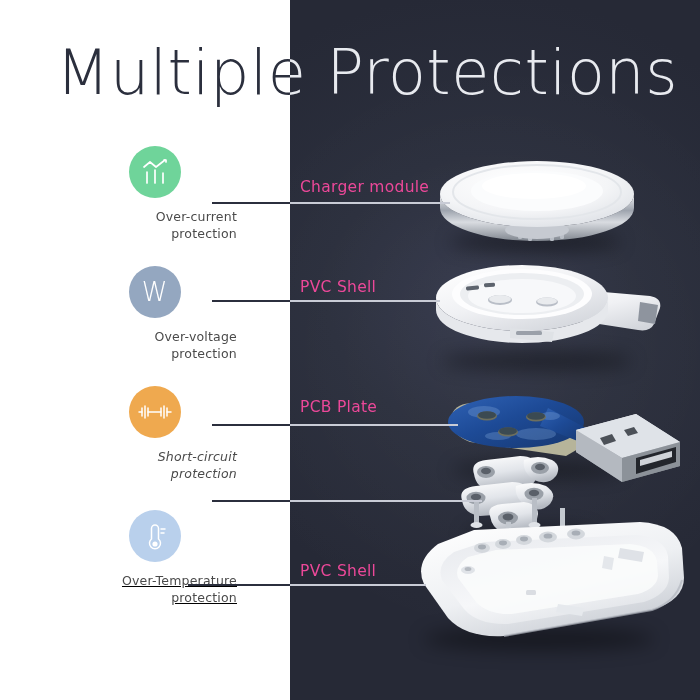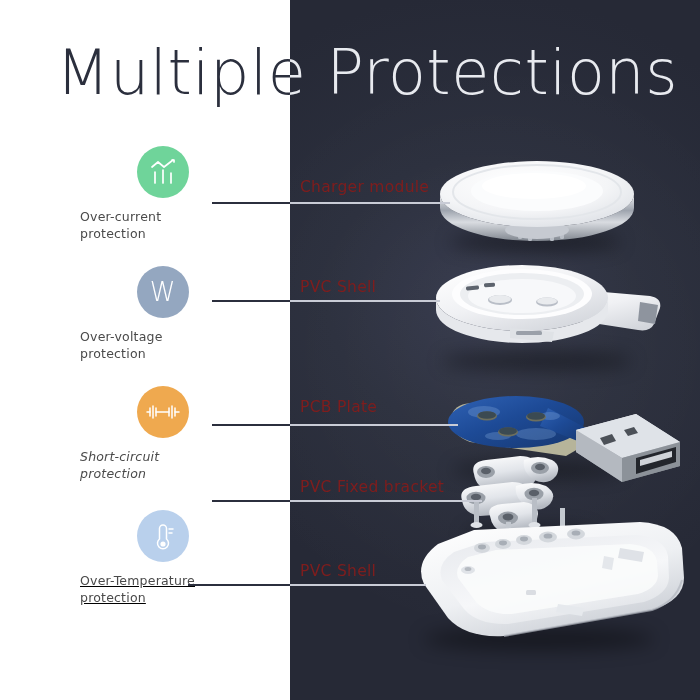--- a/index.html
+++ b/index.html
@@ -60,23 +60,23 @@
   }
   .title-dark { color: #2b2f3d; }
   .title-light {
     color: #e8eaef;
     clip-path: inset(0 0 0 234px);
   }
 
   
   .feature {
     position: absolute;
-    left: 68px;
+    left: 60px;
     width: 165px;
-    text-align: left;
+    text-align: right;
   }
   .feature-icon {
     width: 52px;
     height: 52px;
     border-radius: 50%;
     margin: 0 auto 10px auto;
     display: flex;
     align-items: center;
     justify-content: center;
     position: relative;
@@ -108,21 +108,21 @@
   .conn-left {
     background: #2b2f3d;
   }
   .conn-right {
     background: #c9ccd6;
   }
 
   
   .callout {
     position: absolute;
-    color: #7f1d1d;
+    color: #ec4899;
     font-size: 15.5px;
     font-family: "DejaVu Sans", sans-serif;
     font-weight: 400;
     letter-spacing: 0.3px;
     white-space: nowrap;
     z-index: 7;
   }
 
   
   .product { position: absolute; z-index: 4; }
@@ -410,16 +410,15 @@
 
   <div class="conn conn-left" style="left:200px; top:500px; width:78px;"></div>
   <div class="conn conn-right" style="left:278px; top:500px; width:192px;"></div>
 
   <div class="conn conn-left" style="left:176px; top:584px; width:102px;"></div>
   <div class="conn conn-right" style="left:278px; top:584px; width:136px;"></div>
 
   <div class="callout" style="left:288px; top:178px;">Charger module</div>
   <div class="callout" style="left:288px; top:278px;">PVC Shell</div>
   <div class="callout" style="left:288px; top:398px;">PCB Plate</div>
-  <div class="callout" style="left:288px; top:478px;">PVC Fixed bracket</div>
   <div class="callout" style="left:288px; top:562px;">PVC Shell</div>
 
 </div>
 
 </body></html>

